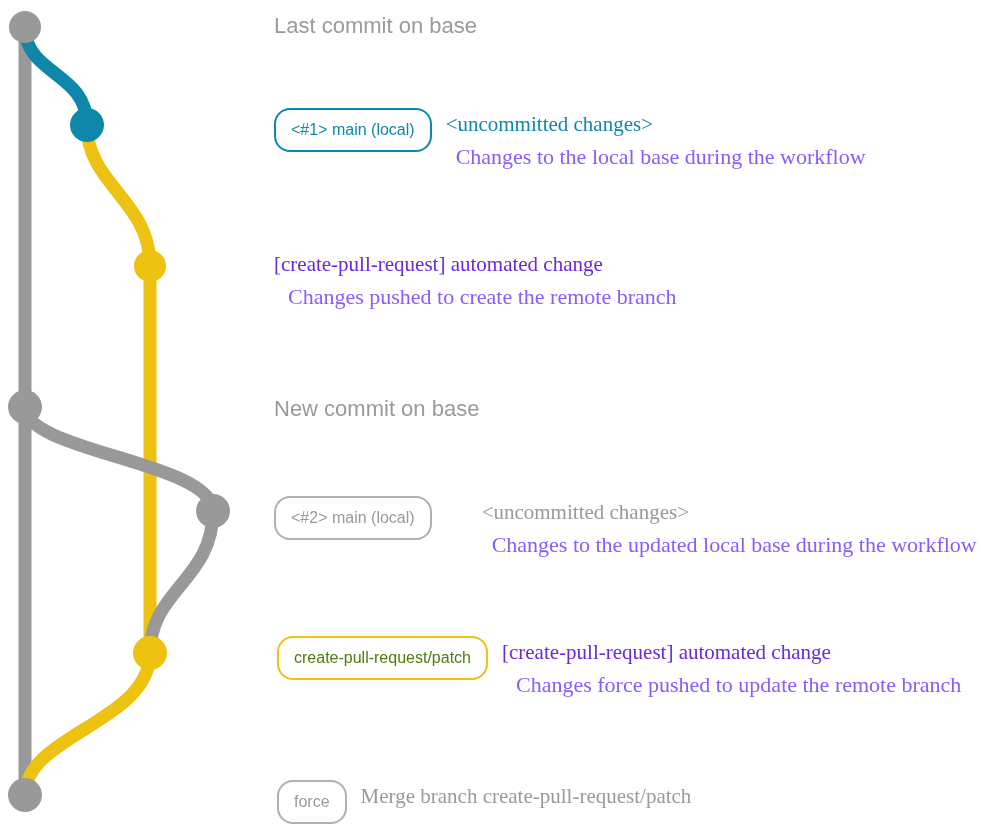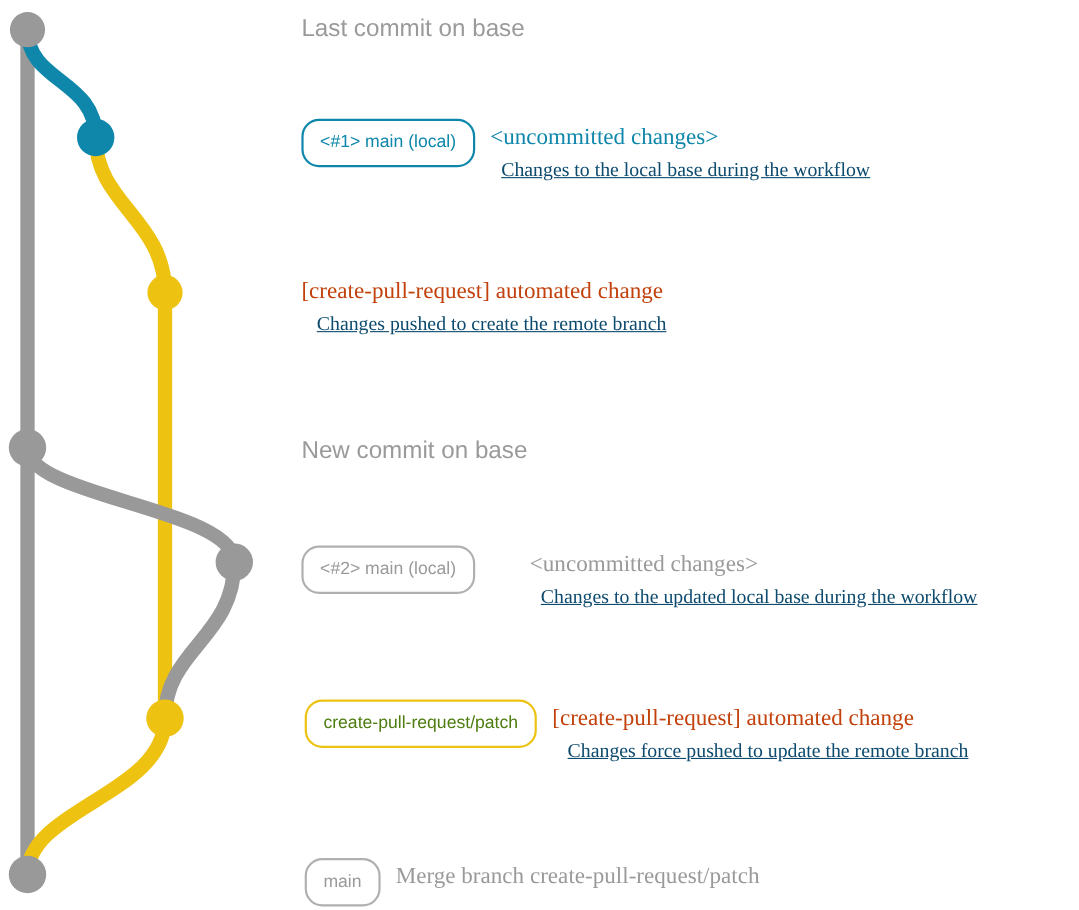--- a/index.html
+++ b/index.html
@@ -61,30 +61,29 @@
   .pill.gray   { border-color: #b0b0b0; color: #9a9a9a; }
 
   .subject {
     font-family: Liberation Serif, serif;
     font-size: 21px;
     line-height: 32px;
     white-space: nowrap;
     color: #9a9a9a;
   }
   .subject.blue   { color: #0e87ab; }
-  .subject.yellow { color: #c2410c; }
+  .subject.yellow { color: #6d28d9; }
   .subject.gray   { color: #9a9a9a; }
 
   .note {
     font-family: "Liberation Serif", serif;
-    font-size: 18px;
+    font-size: 22px;
     line-height: 1.2;
-    color: #0c4a6e;
+    color: #8b5cf6;
     white-space: nowrap;
-    text-decoration: underline;
   }
 
   .heading {
     position: absolute;
     font-family: "Liberation Sans", sans-serif;
     font-size: 22px;
     line-height: 1;
     color: #9a9a9a;
     white-space: nowrap;
   }
@@ -155,17 +154,17 @@
 
   <div class="row" style="left:257px; top:636px;">
     <div class="pill yellow pill-gap">create-pull-request/patch</div>
     <div class="stack">
       <div class="subject yellow">[create-pull-request] automated change</div>
       <div class="note" style="margin-left:14px; margin-top:4px;">Changes force pushed to update the remote branch</div>
     </div>
   </div>
 
   <div class="row" style="left:257px; top:780px;">
-    <div class="pill gray pill-gap">main</div>
+    <div class="pill gray pill-gap">force</div>
     <div class="subject gray">Merge branch create-pull-request/patch</div>
   </div>
 
 </div>
 
 </body></html>

